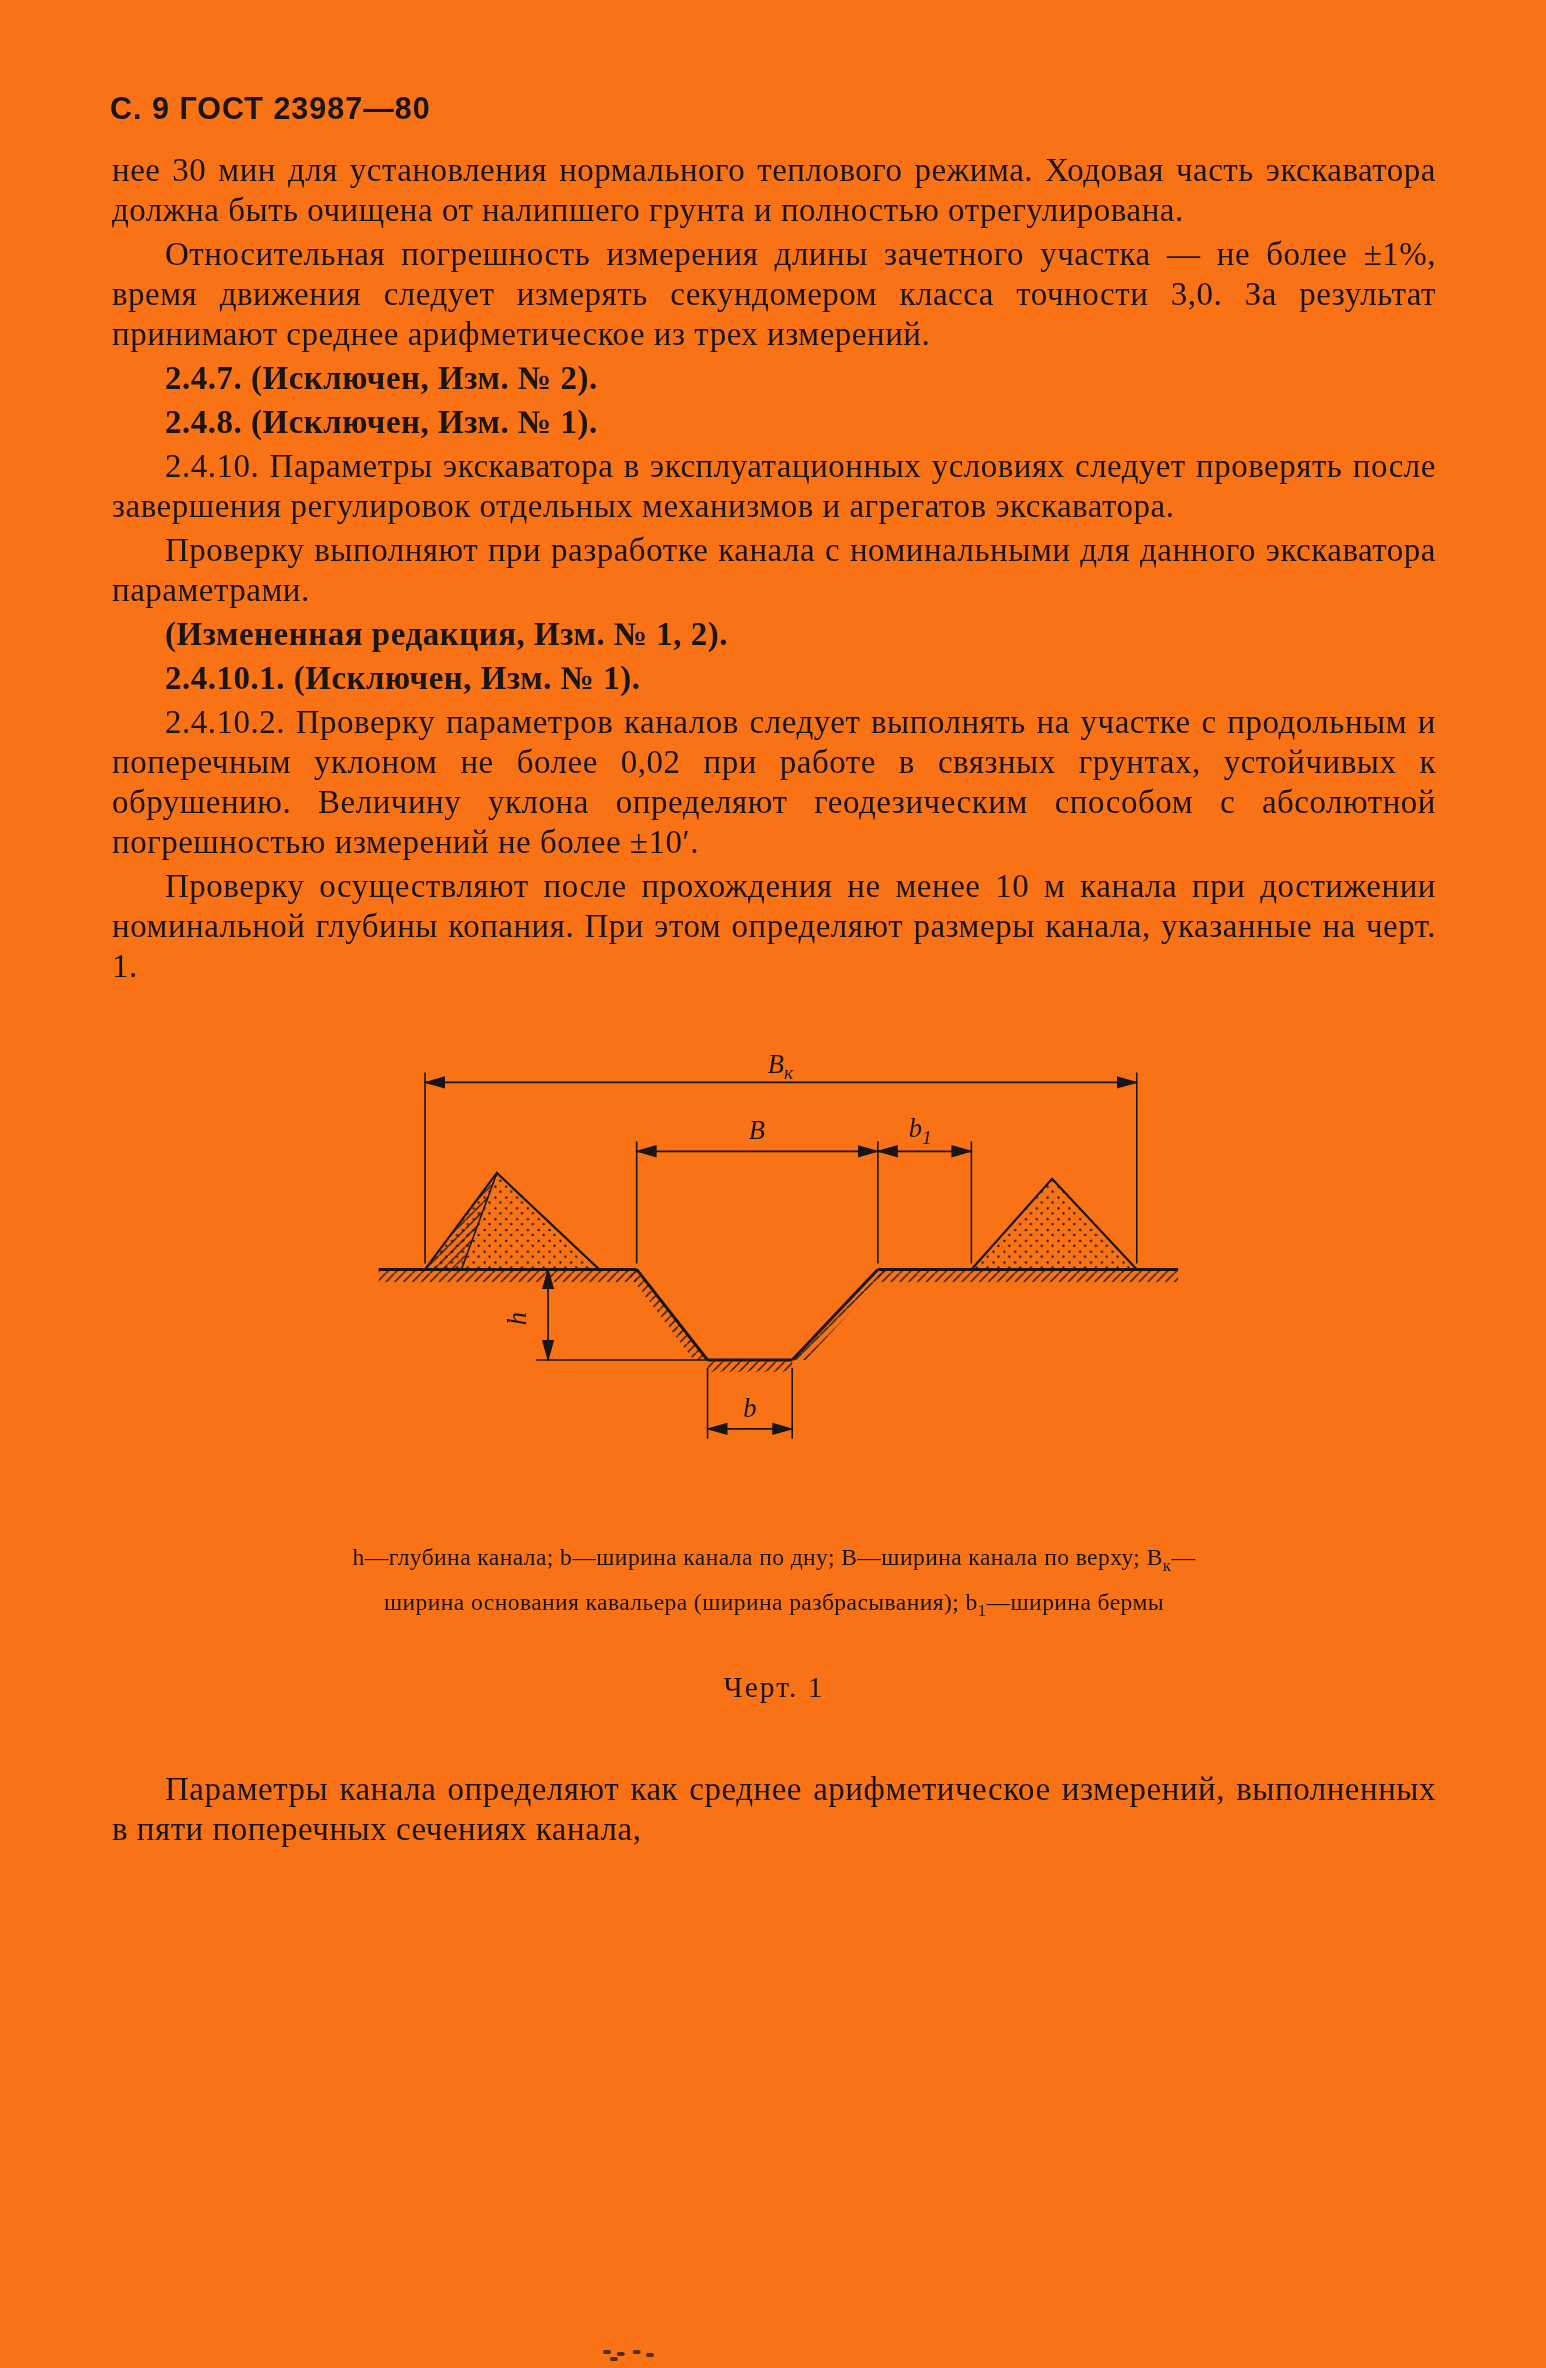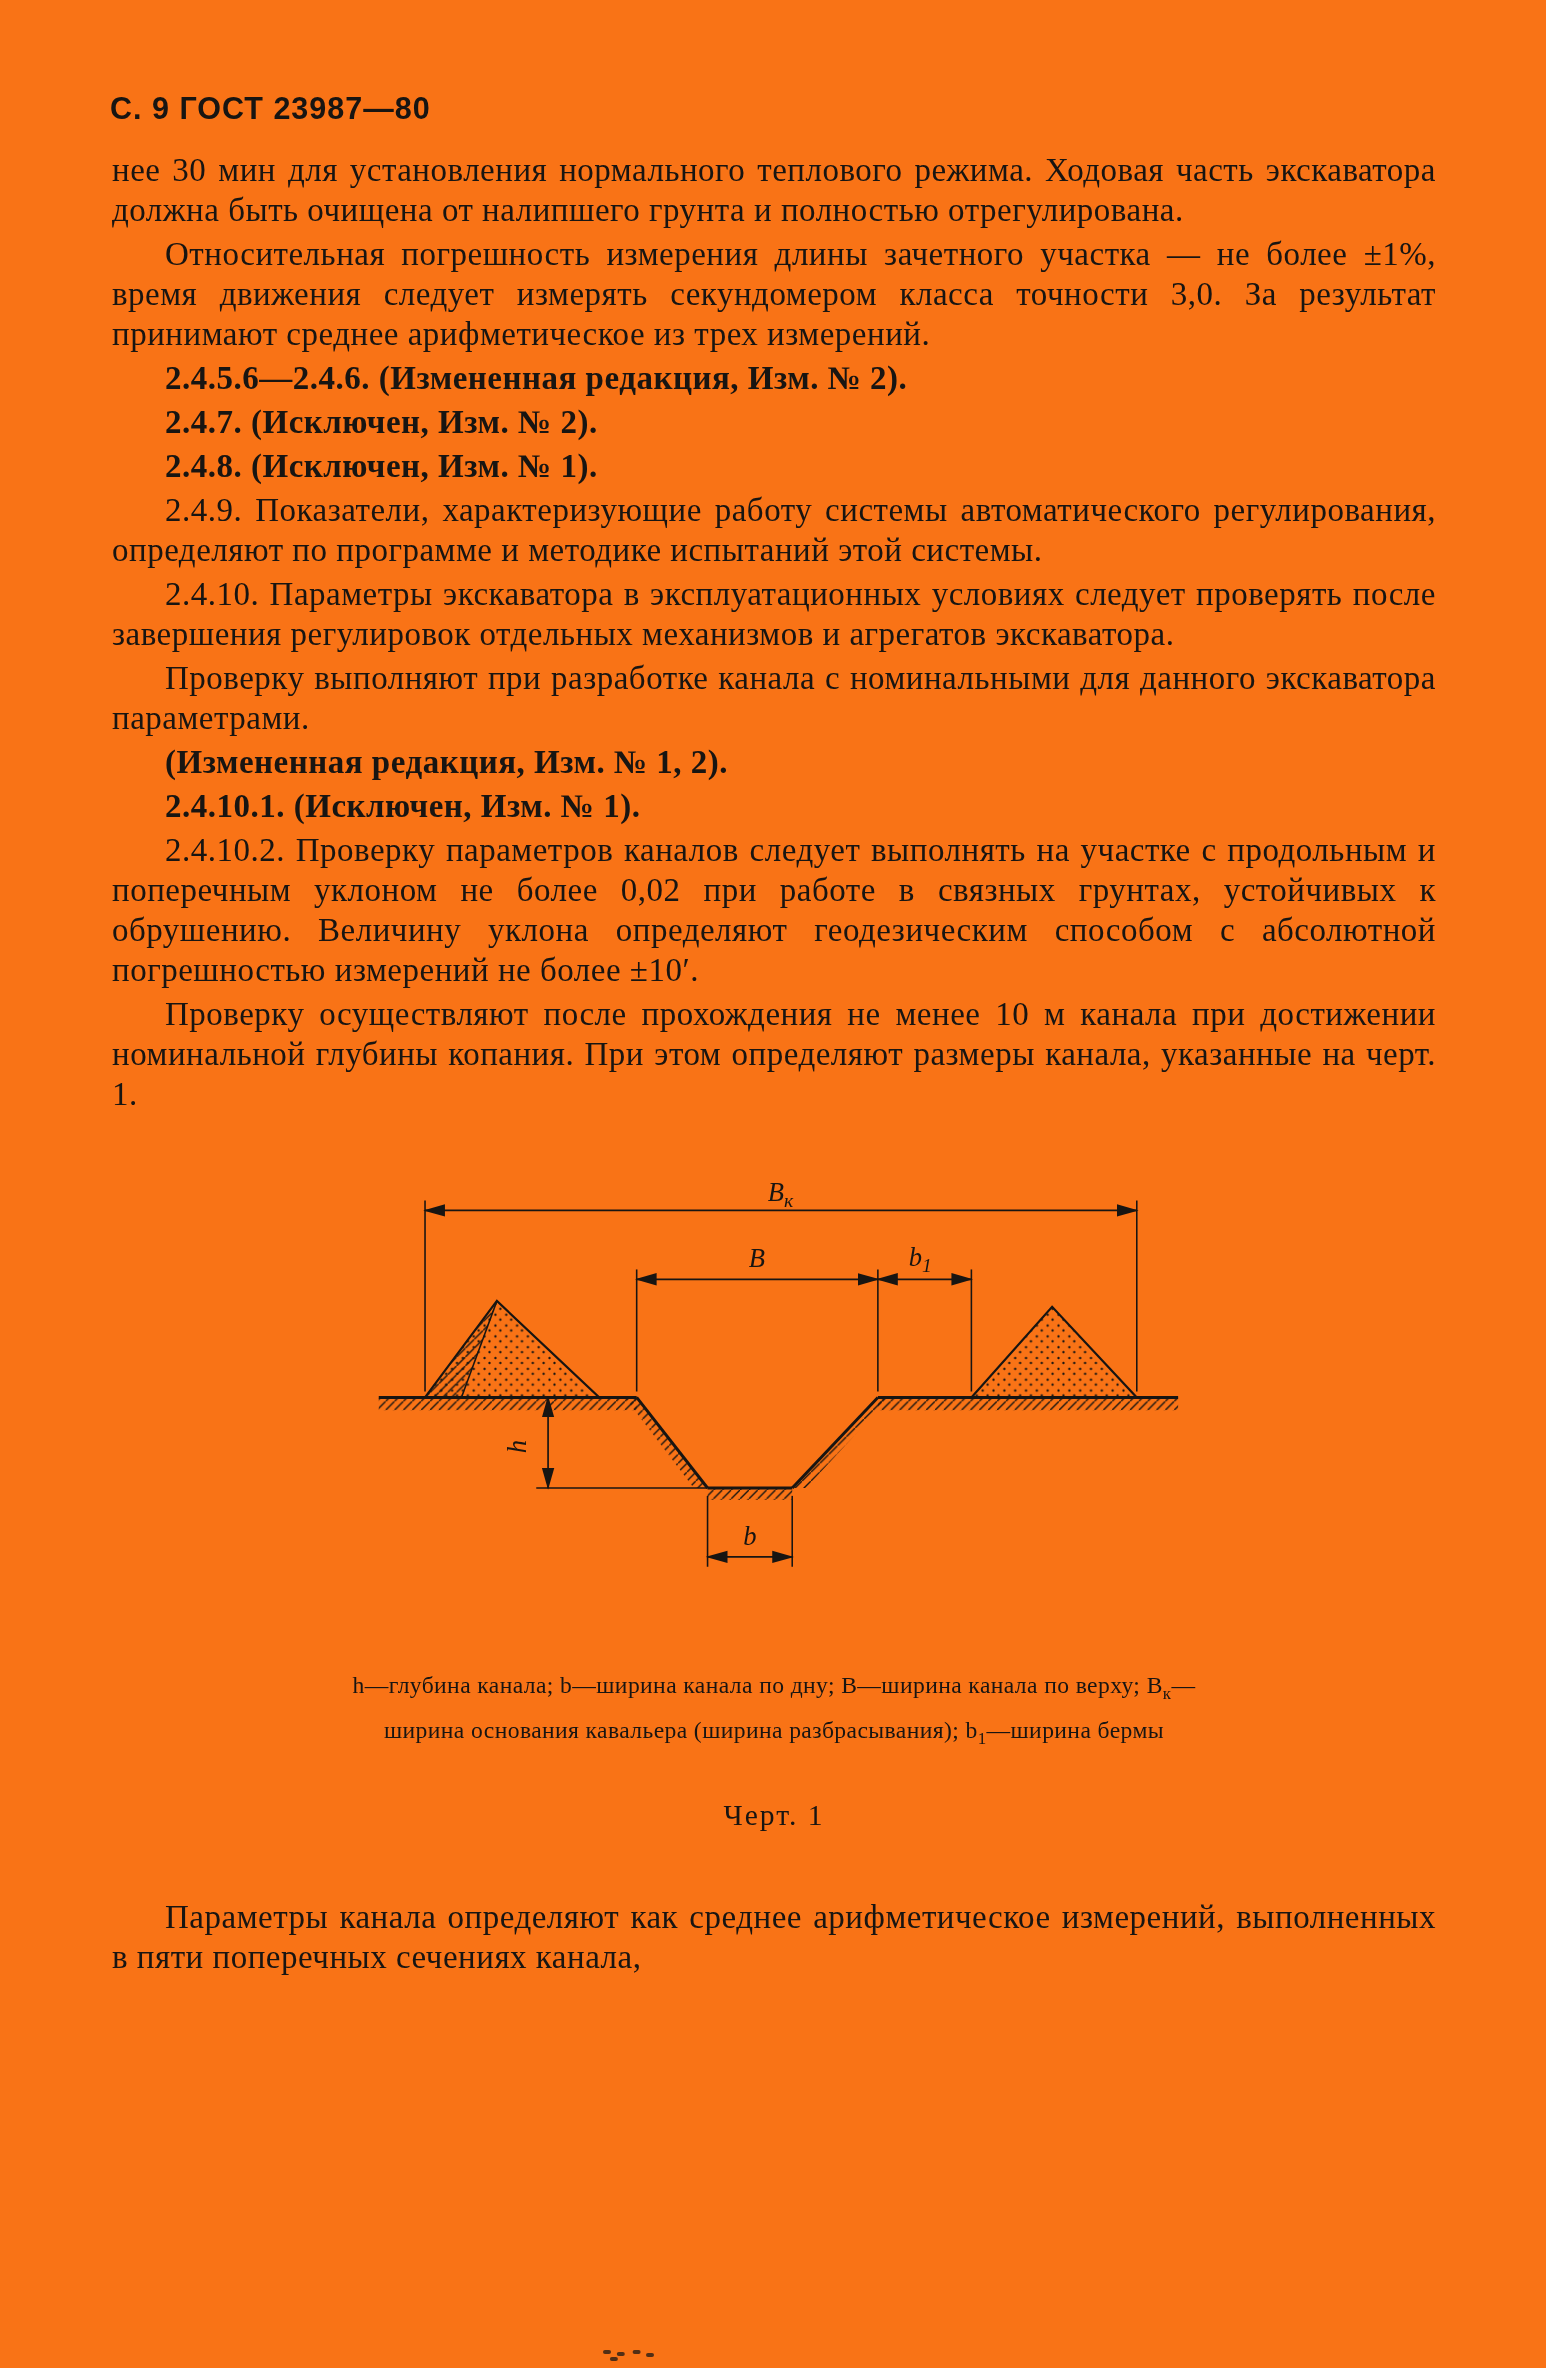--- a/index.html
+++ b/index.html
@@ -72,24 +72,22 @@
 
   <div class="running-head">
     <span>С. 9 ГОСТ 23987—80</span>
   </div>
 
   <div class="textblock">
 
     <div>
         <p class="para"><span>нее 30 мин для установления нормального теплового режима. Ходовая часть экскаватора должна  быть  очищена от налипшего грунта  и полностью отрегулирована.</span></p>
         <p class="para indent"><span>Относительная погрешность измерения длины зачетного участка — не более ±1%, время движения следует измерять секундомером класса точности 3,0. За результат принимают среднее арифметическое из трех измерений.</span></p>
-        <p class="para indent"><span class="bold">2.4.5.6—2.4.6. (Измененная редакция, Изм. № 2).</span></p>
         <p class="para indent"><span class="bold">2.4.7. (Исключен, Изм. № 2).</span></p>
         <p class="para indent"><span class="bold">2.4.8. (Исключен, Изм. № 1).</span></p>
-        <p class="para indent"><span>2.4.9. Показатели, характеризующие  работу системы автоматического регулирования,  определяют по программе и методике испытаний этой системы.</span></p>
         <p class="para indent"><span>2.4.10. Параметры экскаватора в эксплуатационных  условиях следует проверять после завершения регулировок отдельных механизмов и агрегатов экскаватора.</span></p>
         <p class="para indent"><span>Проверку выполняют при разработке канала с номинальными для данного экскаватора параметрами.</span></p>
         <p class="para indent"><span class="bold">(Измененная редакция, Изм. № 1, 2).</span></p>
         <p class="para indent"><span class="bold">2.4.10.1. (Исключен, Изм. № 1).</span></p>
         <p class="para indent"><span>2.4.10.2. Проверку параметров каналов следует выполнять на участке с продольным и поперечным уклоном не более 0,02 при работе  в связных грунтах, устойчивых к обрушению. Величину уклона определяют геодезическим способом  с абсолютной погрешностью измерений не более ±10′.</span></p>
         <p class="para indent"><span>Проверку осуществляют после прохождения не менее 10 м канала при достижении номинальной  глубины копания. При этом определяют размеры канала, указанные на черт. 1.</span></p>
       </div>
 
     <div class="figure-wrap">
       <svg width="867" height="443" viewBox="0 0 880 450" xmlns="http://www.w3.org/2000/svg">

